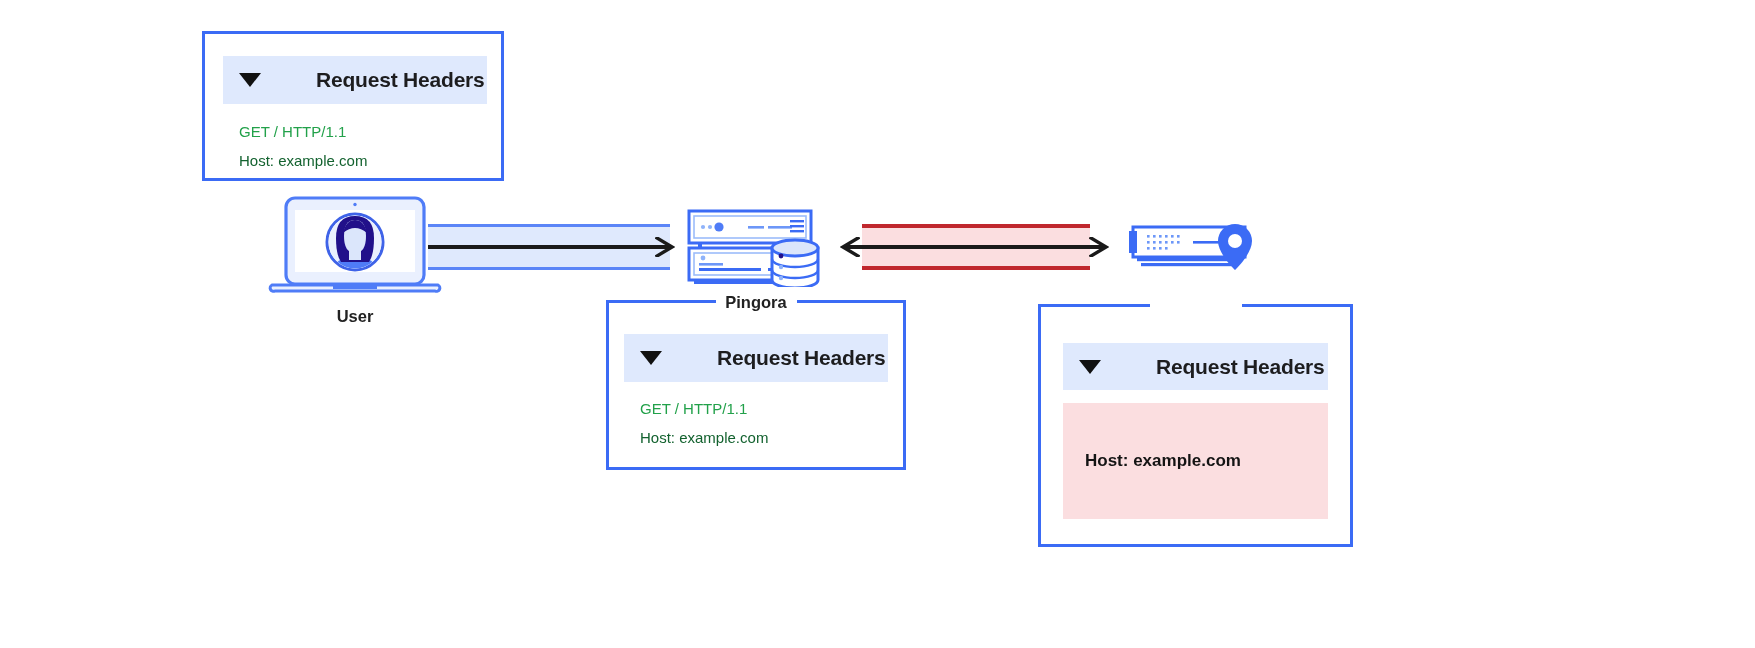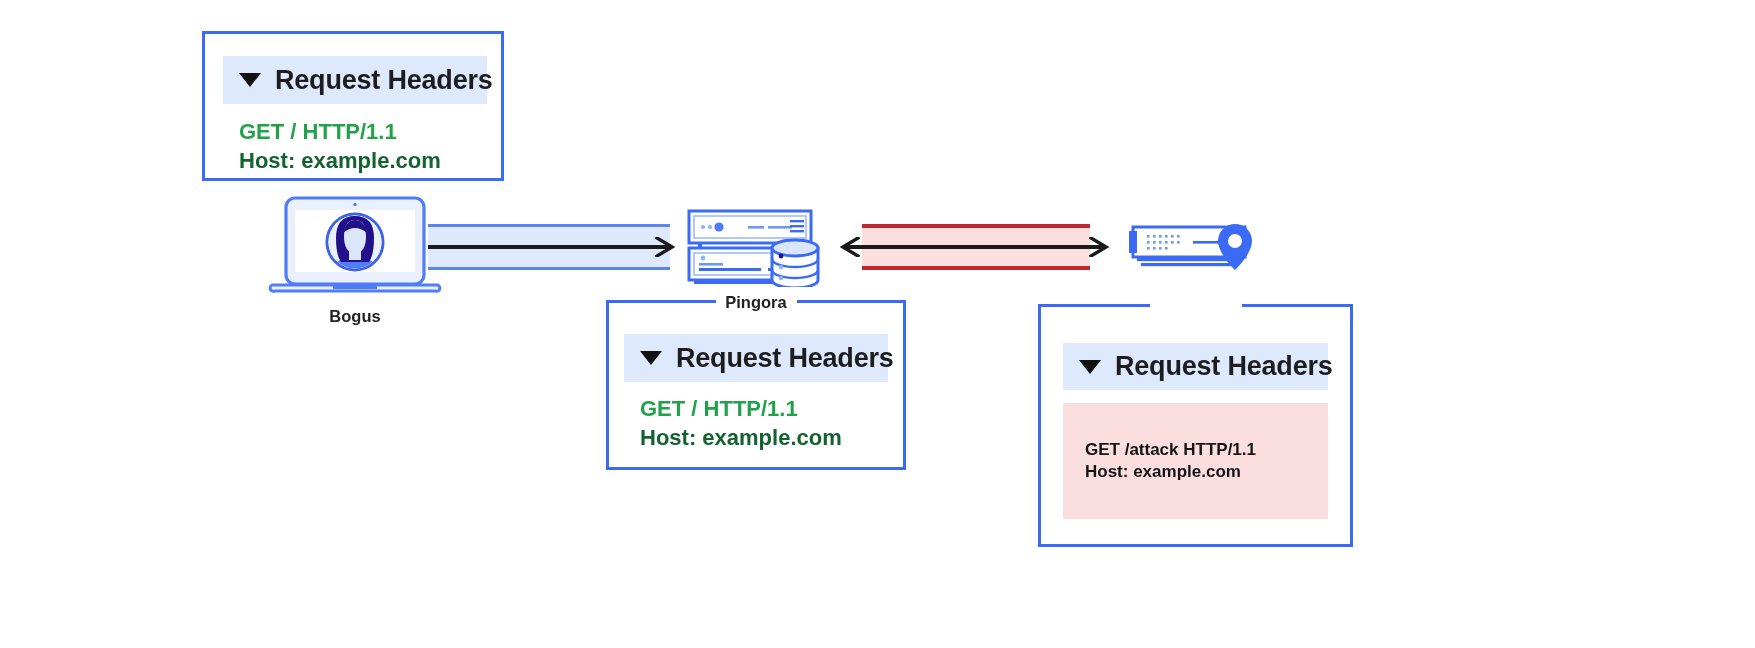--- a/index.html
+++ b/index.html
@@ -45,31 +45,32 @@
   .hdr .caret {
     width: 0;
     height: 0;
     border-left: 11px solid transparent;
     border-right: 11px solid transparent;
     border-top: 14px solid #111111;
     margin-right: 14px;
     flex: 0 0 auto;
   }
   .hdr .hdr-text {
-    font-size: 27px;
+    font-size: 21px;
     font-weight: bold;
     color: #1d1d1f;
     letter-spacing: -0.2px;
     white-space: nowrap;
+    margin-left: 41px;
   }
 
   .hdr-body {
     position: absolute;
-    font-size: 22px;
-    font-weight: bold;
+    font-size: 15px;
+    font-weight: normal;
     line-height: 29px;
     white-space: nowrap;
   }
   .line-green  { color: #22a14a; }
   .line-dgreen { color: #13622f; }
 
   .attack-box {
     position: absolute;
     background: #fbdee0;
     box-sizing: border-box;
@@ -187,21 +188,21 @@
 
         <path d="M78 40 q0 -16 11 -16 q11 0 11 16 q0 17 -11 17 q-11 0 -11 -17 z" fill="#dbe6fb"></path>
 
         <path d="M77 37 q3 -13 12 -13 q9 0 12 13 q-6 -5 -12 -5 q-6 0 -12 5 z" fill="#21108a"></path>
       </g>
 
       <path d="M6 89 h166 a3 3 0 0 1 -3 6 h-160 a3 3 0 0 1 -3 -6 z" fill="#eaf0fe" stroke="#4f7cf7" stroke-width="3"></path>
       <rect x="67" y="89" width="44" height="4" fill="#4f7cf7"></rect>
     </svg>
   </div>
-  <div class="node-label" style="left:266px; top:307px; width:178px;">Bogus</div>
+  <div class="node-label" style="left:266px; top:307px; width:178px;">User</div>
 
   <div class="icon" style="left:686px; top:209px; width:140px; height:78px;">
     <svg width="140" height="78" viewBox="0 0 140 78">
 
       <rect x="3" y="2" width="122" height="32" fill="#ffffff" stroke="#3b6bf5" stroke-width="3"></rect>
       <rect x="8" y="7" width="112" height="22" fill="#ffffff" stroke="#9cbcfb" stroke-width="1.6"></rect>
       <circle cx="17" cy="18" r="2.1" fill="#8fb3fa"></circle>
       <circle cx="24" cy="18" r="2.1" fill="#8fb3fa"></circle>
       <circle cx="33" cy="18" r="4.6" fill="#4f7cf7"></circle>
       <rect x="62" y="17" width="16" height="2.6" fill="#6d97f8"></rect>
@@ -295,18 +296,17 @@
     <div class="edge" style="left:1350px; top:304px; width:3px; height:243px;"></div>
     <div class="edge" style="left:1038px; top:304px; width:112px; height:3px;"></div>
     <div class="edge" style="left:1242px; top:304px; width:111px; height:3px;"></div>
 
     <div class="hdr" style="left:1063px; top:343px; width:265px; height:47px; padding-left:16px;">
       <span class="caret"></span>
       <span class="hdr-text">Request Headers</span>
     </div>
 
     <div class="attack-box" style="left:1063px; top:403px; width:265px; height:116px;">
-      <div class="aline">GET /attack HTTP/1.1</div>
       <div class="aline">Host: example.com</div>
     </div>
   </div>
 
 </div>
 
 </body></html>

